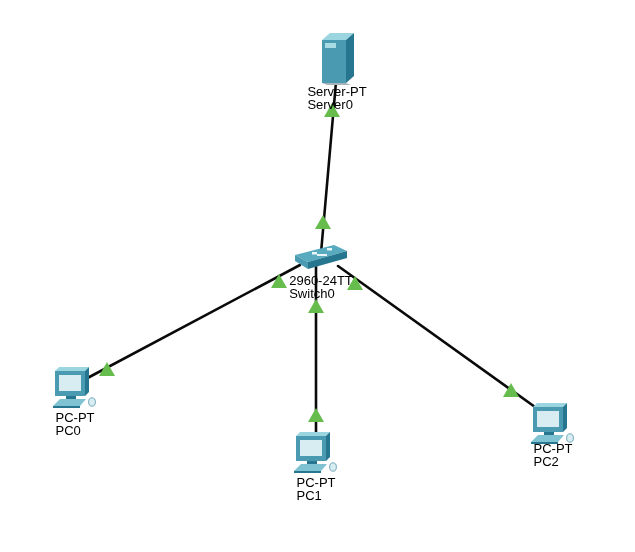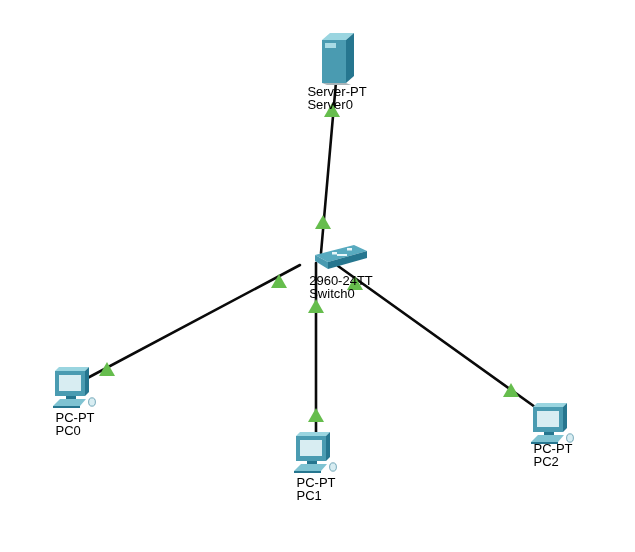--- a/index.html
+++ b/index.html
@@ -55,21 +55,21 @@
       <rect class="f-body" x="4" y="7" width="24" height="43"></rect>
       <rect class="f-vent" x="7" y="10" width="11" height="5"></rect>
       <polygon class="f-shadow" points="4,50 28,50 33,52 9,52"></polygon>
     </svg>
     <div class="dev-label" style="top:52px;">
       <div>Server-PT</div>
       <div>Server0</div>
     </div>
   </div>
 
-  <div class="device" style="left:294px;top:243px;width:54px;margin-left:20px;">
+  <div class="device" style="left:294px;top:243px;width:54px;">
     <svg width="54" height="28" viewBox="0 0 54 28">
       <polygon class="f-top2" points="1,12 40,2 53,8 14,19"></polygon>
       <polygon class="f-body" points="1,12 14,19 14,26 1,18"></polygon>
       <polygon class="f-side" points="14,19 53,8 53,15 14,26"></polygon>
       <rect class="f-mark" x="18" y="9" width="5" height="2.5"></rect>
       <rect class="f-mark" x="33" y="5" width="5" height="2.5"></rect>
       <rect class="f-mark" x="23" y="11" width="10" height="2"></rect>
     </svg>
     <div class="dev-label" style="top:31px;">
       <div>2960-24TT</div>

